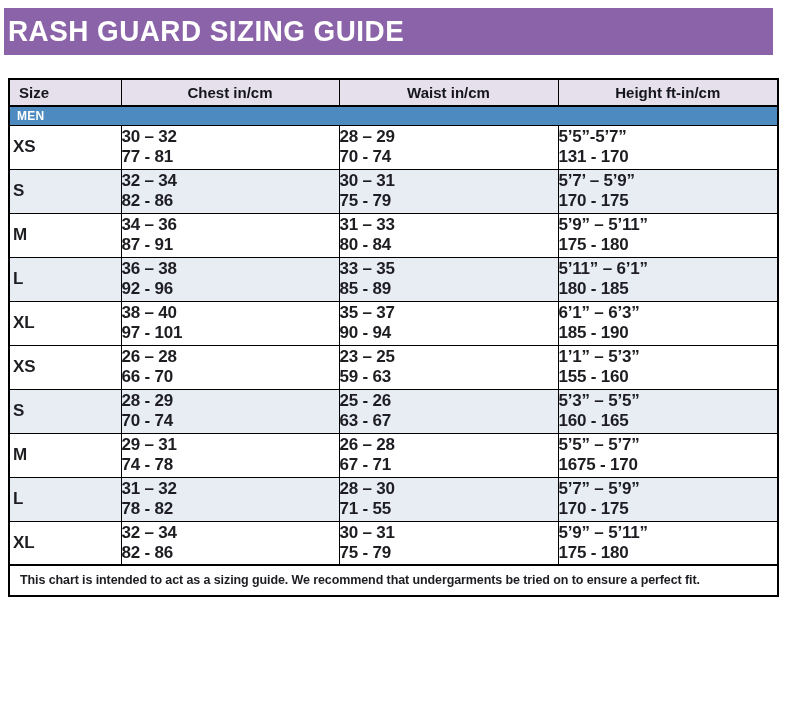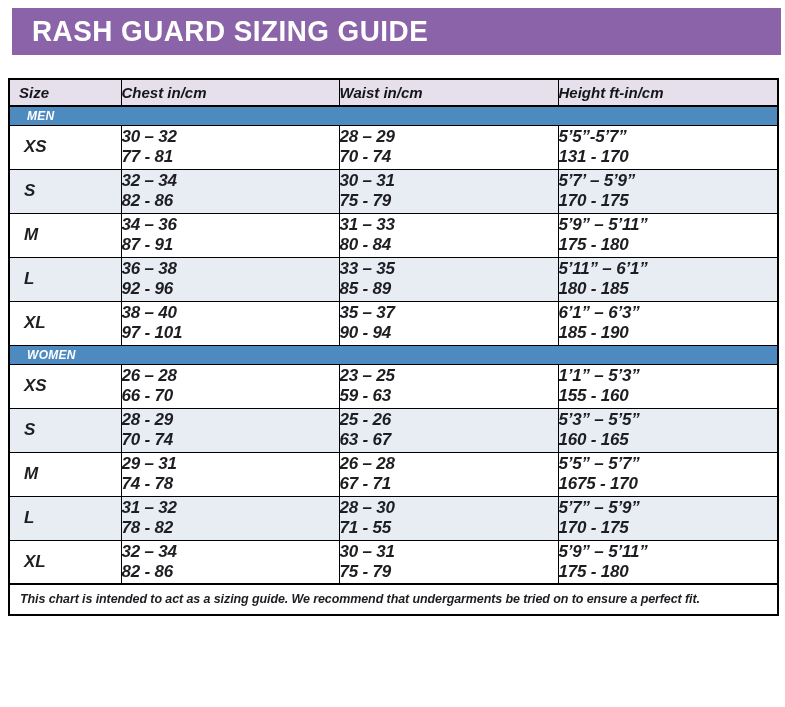--- a/index.html
+++ b/index.html
@@ -6,66 +6,66 @@
   html, body { margin: 0; padding: 0; background: #ffffff; }
   body {
     width: 785px; height: 707px;
     font-family: "Liberation Sans", sans-serif;
     color: #1a1a1a;
     -webkit-font-smoothing: antialiased;
   }
   .page { position: relative; width: 785px; height: 707px; background: #fff; overflow: hidden; }
 
   .banner {
-    position: absolute; left: 12px; top: 8px; width: 769px; height: 47px;
+    position: absolute; left: 4px; top: 8px; width: 769px; height: 47px;
     background: var(--banner-purple, #8B63A8);
-    display: flex; align-items: center; padding-left: 20px;
+    display: flex; align-items: center; padding-left: 4px;
   }
   .banner h1 {
     margin: 0; color: #ffffff;
     font-size: 29px; font-weight: 800; letter-spacing: 0.5px;
     transform: scaleX(0.96); transform-origin: left center;
     white-space: nowrap;
   }
 
   table.sizing {
     position: absolute; left: 8px; top: 78px; width: 769px;
     border-collapse: collapse;
     border: 2px solid #000;
     table-layout: fixed;
   }
   col.c-size   { width: 112px; }
   col.c-chest  { width: 218px; }
   col.c-waist  { width: 219px; }
   col.c-height { width: 220px; }
 
-  th, td { border: 1px solid #000; padding: 0; font-style: italic; }
+  th, td { border: 1px solid #000; padding: 0; }
 
   thead th {
     background: var(--header-lavender, #E5E0EB);
     height: 27px; font-size: 15px; font-weight: 700;
-    text-align: left; color: #15151c;
+    text-align: center; color: #15151c;
     border-bottom: 2px solid #000;
   }
   thead th.size-col { text-align: left; padding-left: 9px; }
 
   tr.section-band td {
     background: var(--band-blue, #4D8ABF);
     color: #ffffff; height: 19px;
     font-size: 12px; font-weight: 700; letter-spacing: 0.3px;
-    padding-left: 17px; text-align: left;
+    padding-left: 7px; text-align: left;
   }
 
   tr.data-row td {
     height: 44px; background: #ffffff;
     font-weight: 700; font-size: 17px; letter-spacing: -0.2px;
     color: #1d1d22;
   }
   tr.data-row.alt td { background: var(--alt-row, #E8EDF4); }
-  td.size-col { text-align: left; padding-left: 14px; font-size: 17px; }
+  td.size-col { text-align: left; padding-left: 3px; font-size: 17px; }
   td.val-col  { }
   td.val-col div { line-height: 20px; }
 
   tfoot td {
     background: #ffffff; height: 31px;
     font-size: 12.5px; font-weight: 600; letter-spacing: -0.1px;
     padding: 2px 10px 4px 10px; text-align: left;
     border-top: 2px solid #000;
     color: #1d1d22;
   }
@@ -177,23 +177,20 @@
           </td>
           <td class="val-col">
             <div>35 – 37</div>
             <div>90 - 94</div>
           </td>
           <td class="val-col">
             <div>6’1” – 6’3”</div>
             <div>185 - 190</div>
           </td>
         </tr>
-        <tr class="section-band">
-          <td colspan="4">WOMEN</td>
-        </tr>
         <tr class="data-row">
           <td class="size-col">
             <div>XS</div>
           </td>
           <td class="val-col">
             <div>26 – 28</div>
             <div>66 - 70</div>
           </td>
           <td class="val-col">
             <div>23 – 25</div>

